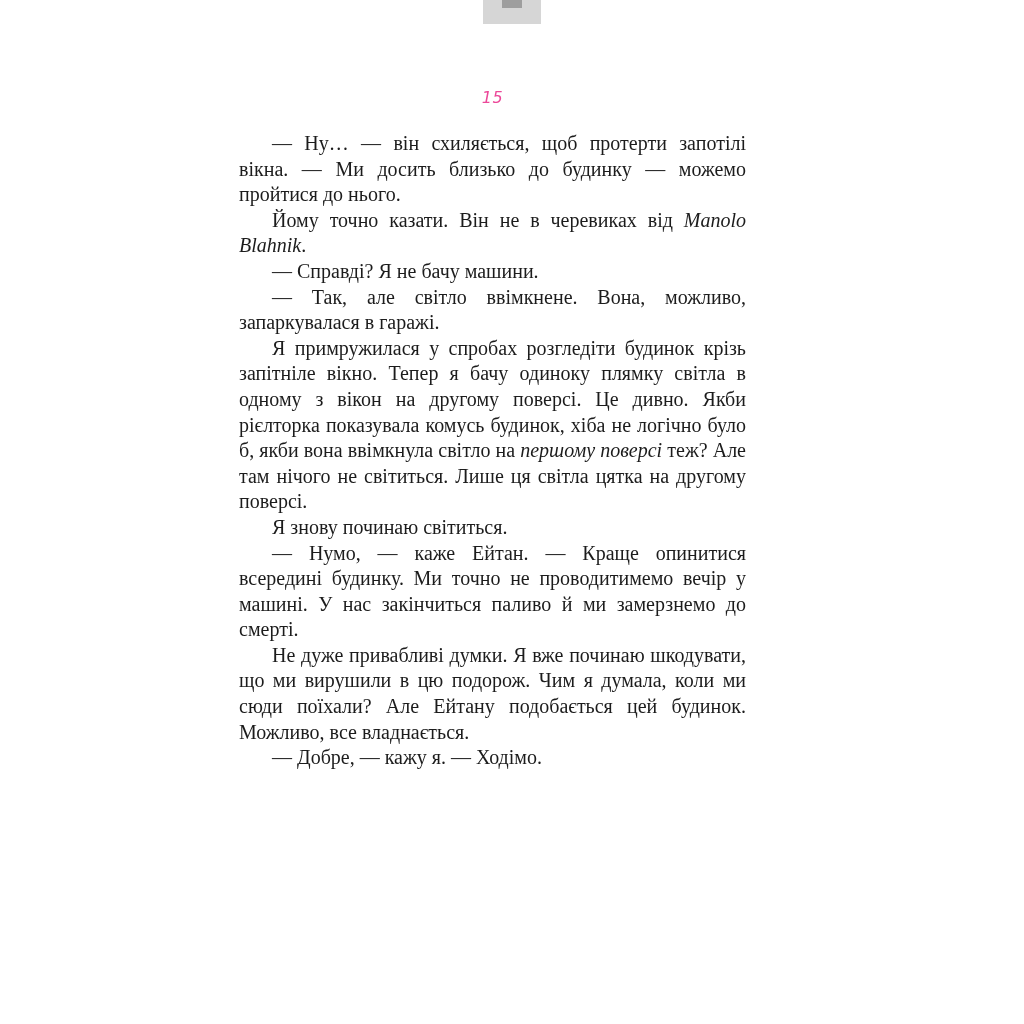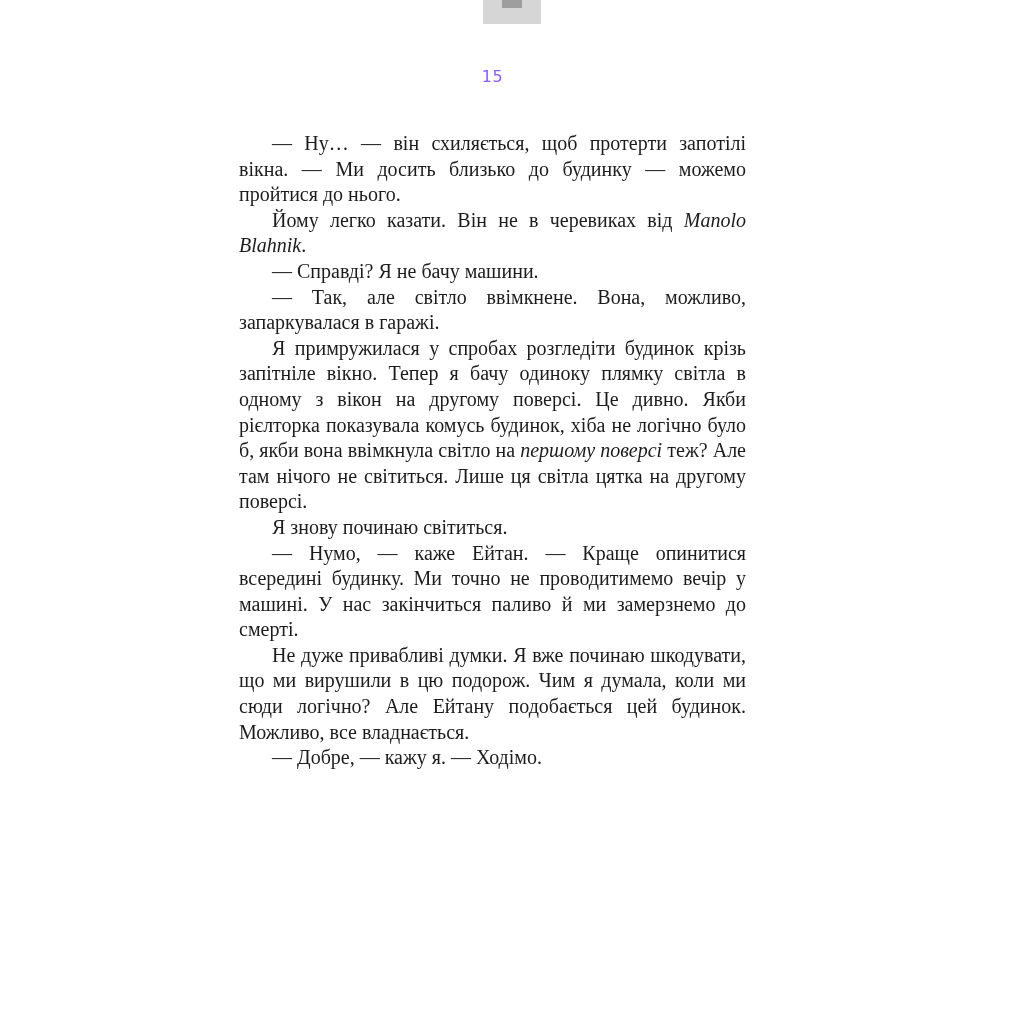--- a/index.html
+++ b/index.html
@@ -33,28 +33,29 @@
     position: absolute;
     top: 0;
     left: 50%;
     transform: translateX(-50%);
     width: 20px;
     height: 8px;
     background: #9e9e9e;
   }
   .page-number {
     position: absolute;
-    top: 67px;
+    top: 88px;
     left: 239px;
     width: 507px;
     text-align: center;
     font-family: "DejaVu Sans", "Liberation Sans", sans-serif;
     font-size: 16px;
-    color: #8b5cf6;
+    color: #ec4899;
     letter-spacing: 0.5px;
+    font-style: italic;
   }
   .text-block {
     position: absolute;
     top: 131px;
     left: 239px;
     width: 507px;
     font-size: 20px;
     line-height: 25.6px;
     text-align: justify;
   }
@@ -76,32 +77,32 @@
   <div class="top-artifact">
     <div class="top-artifact-inner"></div>
   </div>
 
   <div class="page-number">15</div>
 
   <div class="text-block">
 
     <p class="para"><span>— Ну… — він схиляється, щоб протерти запотілі вікна. — Ми досить близько до будинку — можемо пройтися до нього.</span></p>
 
-    <p class="para"><span>Йому легко казати. Він не в черевиках від </span><span class="it">Manolo Blahnik</span><span>.</span></p>
+    <p class="para"><span>Йому точно казати. Він не в черевиках від </span><span class="it">Manolo Blahnik</span><span>.</span></p>
 
 
     <p class="para"><span>— Справді? Я не бачу машини.</span></p>
 
     <p class="para"><span>— Так, але світло ввімкнене. Вона, можливо, запаркувалася в гаражі.</span></p>
 
     <p class="para"><span>Я примружилася у спробах розгледіти будинок крізь запітніле вікно. Тепер я бачу одиноку плямку світла в одному з вікон на другому поверсі. Це дивно. Якби рієлторка показувала комусь будинок, хіба не логічно було б, якби вона ввімкнула світло на </span><span class="it">першому поверсі</span><span> теж? Але там нічого не світиться. Лише ця світла цятка на другому поверсі.</span></p>
 
     <p class="para"><span>Я знову починаю світиться.</span></p>
 
     <p class="para"><span>— Нумо, — каже Ейтан. — Краще опинитися всередині будинку. Ми точно не проводитимемо вечір у машині. У нас закінчиться паливо й ми замерзнемо до смерті.</span></p>
 
-    <p class="para"><span>Не дуже привабливі думки. Я вже починаю шкодувати, що ми вирушили в цю подорож. Чим я думала, коли ми сюди логічно? Але Ейтану подобається цей будинок. Можливо, все владнається.</span></p>
+    <p class="para"><span>Не дуже привабливі думки. Я вже починаю шкодувати, що ми вирушили в цю подорож. Чим я думала, коли ми сюди поїхали? Але Ейтану подобається цей будинок. Можливо, все владнається.</span></p>
 
     <p class="para"><span>— Добре, — кажу я. — Ходімо.</span></p>
 
   </div>
 
 </div>
 
 </body></html>

